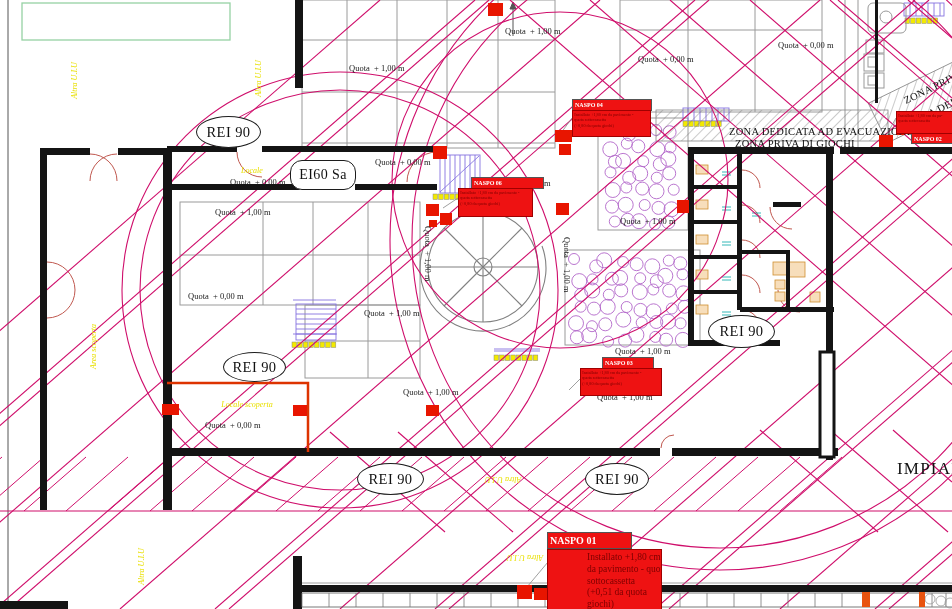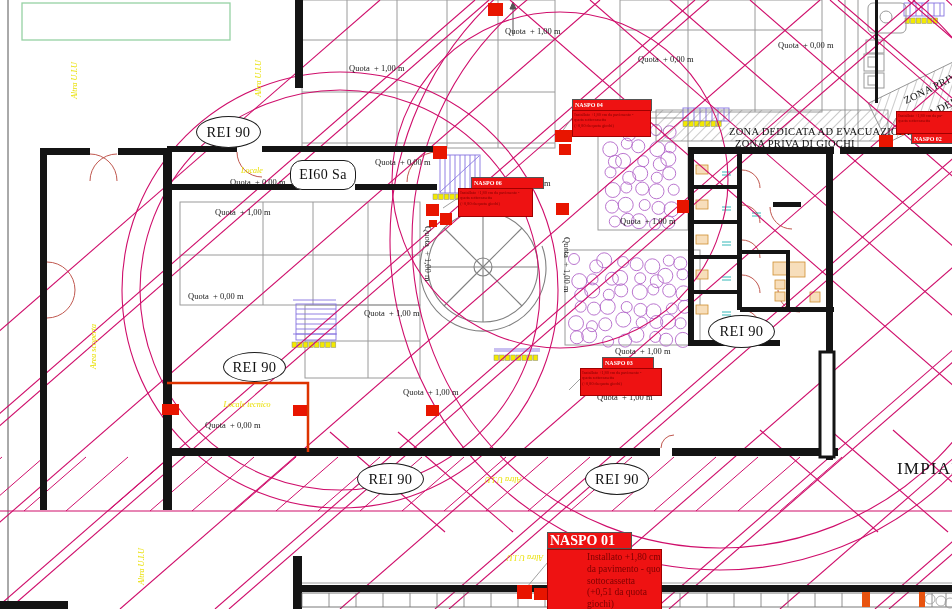--- a/index.html
+++ b/index.html
@@ -491,22 +491,22 @@
       <div class="lbl quota" style="left: 433px; top: 226px; transform: rotate(90deg); transform-origin: 0px 0px;">Quota  + 1,00 m</div>
       <div class="lbl quota" style="left: 572px; top: 237px; transform: rotate(90deg); transform-origin: 0px 0px;">Quota  + 1,00 m</div>
       <div class="lbl quota" style="left: 512px; top: 178px;">a  + 1,00 m</div>
       <div class="lbl ylab" style="left: 42px; top: 76px; transform: rotate(-90deg);">Altra U.I.U</div>
       <div class="lbl ylab" style="left: 226px; top: 74px; transform: rotate(-90deg);">Altra U.I.U</div>
       <div class="lbl ylab" style="left: 61px; top: 342px; transform: rotate(-90deg);">Area scoperta</div>
       <div class="lbl ylab" style="left: 471px; top: 475px; transform: rotate(180deg);">Altra U.I.U</div>
       <div class="lbl ylab" style="left: 493px; top: 553px; transform: rotate(180deg);">Altra U.I.U</div>
       <div class="lbl ylab" style="left: 109px; top: 562px; transform: rotate(-90deg);">Altra U.I.U</div>
       <div class="lbl ylab" style="left: 220px; top: 166px;">Locale</div>
-      <div class="lbl ylab" style="left: 215px; top: 400px;">Locale tecnico</div>
-      <div class="naspo-h" style="left: 547px; top: 532px; width: 81px; height: 15px; font-size: 14px;">NASPO 01</div>
+      <div class="lbl ylab" style="left: 215px; top: 400px;">Locale scoperta</div>
+      <div class="naspo-h" style="left: 547px; top: 532px; width: 81px; height: 15px; font-size: 10px;">NASPO 01</div>
       <div class="naspo-b big" style="left: 547px; top: 549px; width: 77px; height: 59px; padding-left: 36px;">
         <div class="in"><div>Installato +1,80 cm</div><div>da pavimento - quota</div><div>sottocassetta</div><div>(+0,51 da quota</div><div>giochi)</div></div>
       </div>
       <div class="naspo-h" style="left: 572px; top: 99px; width: 76px; height: 10px; font-size: 6px;">NASPO 04</div>
       <div class="naspo-b" style="left: 572px; top: 110px; width: 77px; height: 25px;">
         <div class="in"><div>Installato +1,80 cm da pavimento -</div><div>quota sottocassetta</div><div>(+0,80 da quota giochi)</div></div>
       </div>
       <div class="naspo-h" style="left: 471px; top: 177px; width: 69px; height: 10px; font-size: 6px;">NASPO 06</div>
       <div class="naspo-b" style="left: 458px; top: 188px; width: 73px; height: 27px;">
         <div class="in"><div>Installato +1,80 cm da pavimento -</div><div>quota sottocassetta</div><div>(+0,80 da quota giochi)</div></div>

